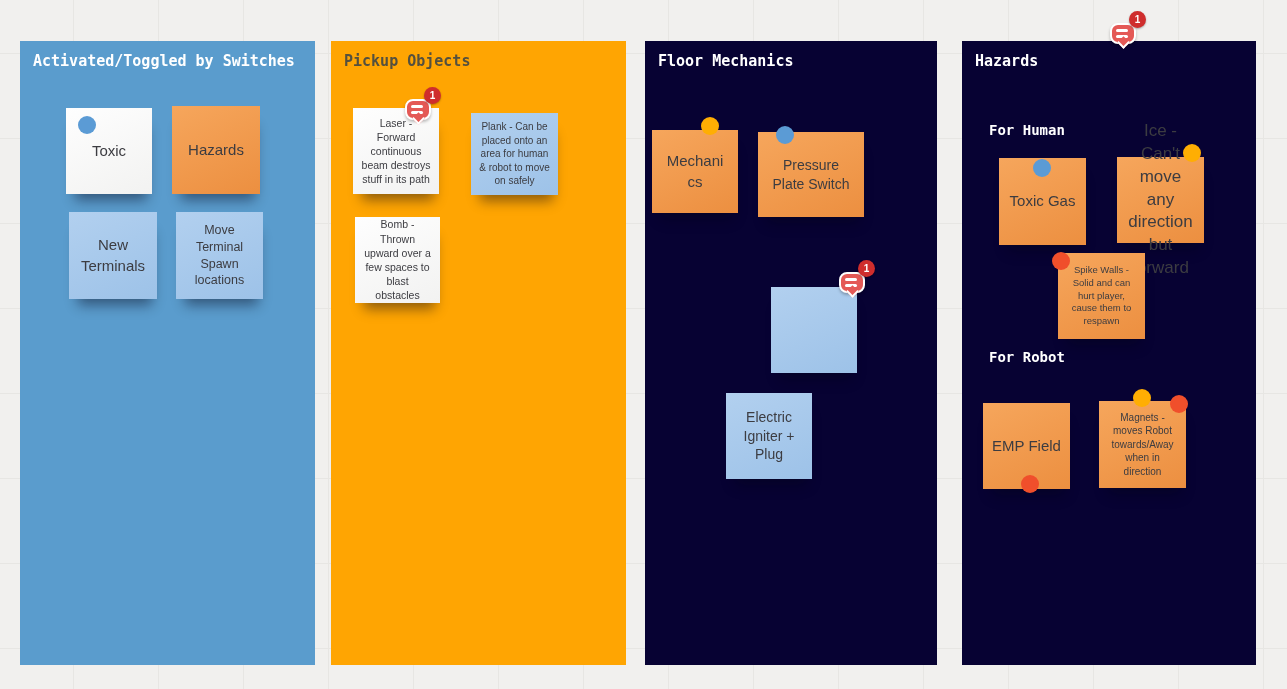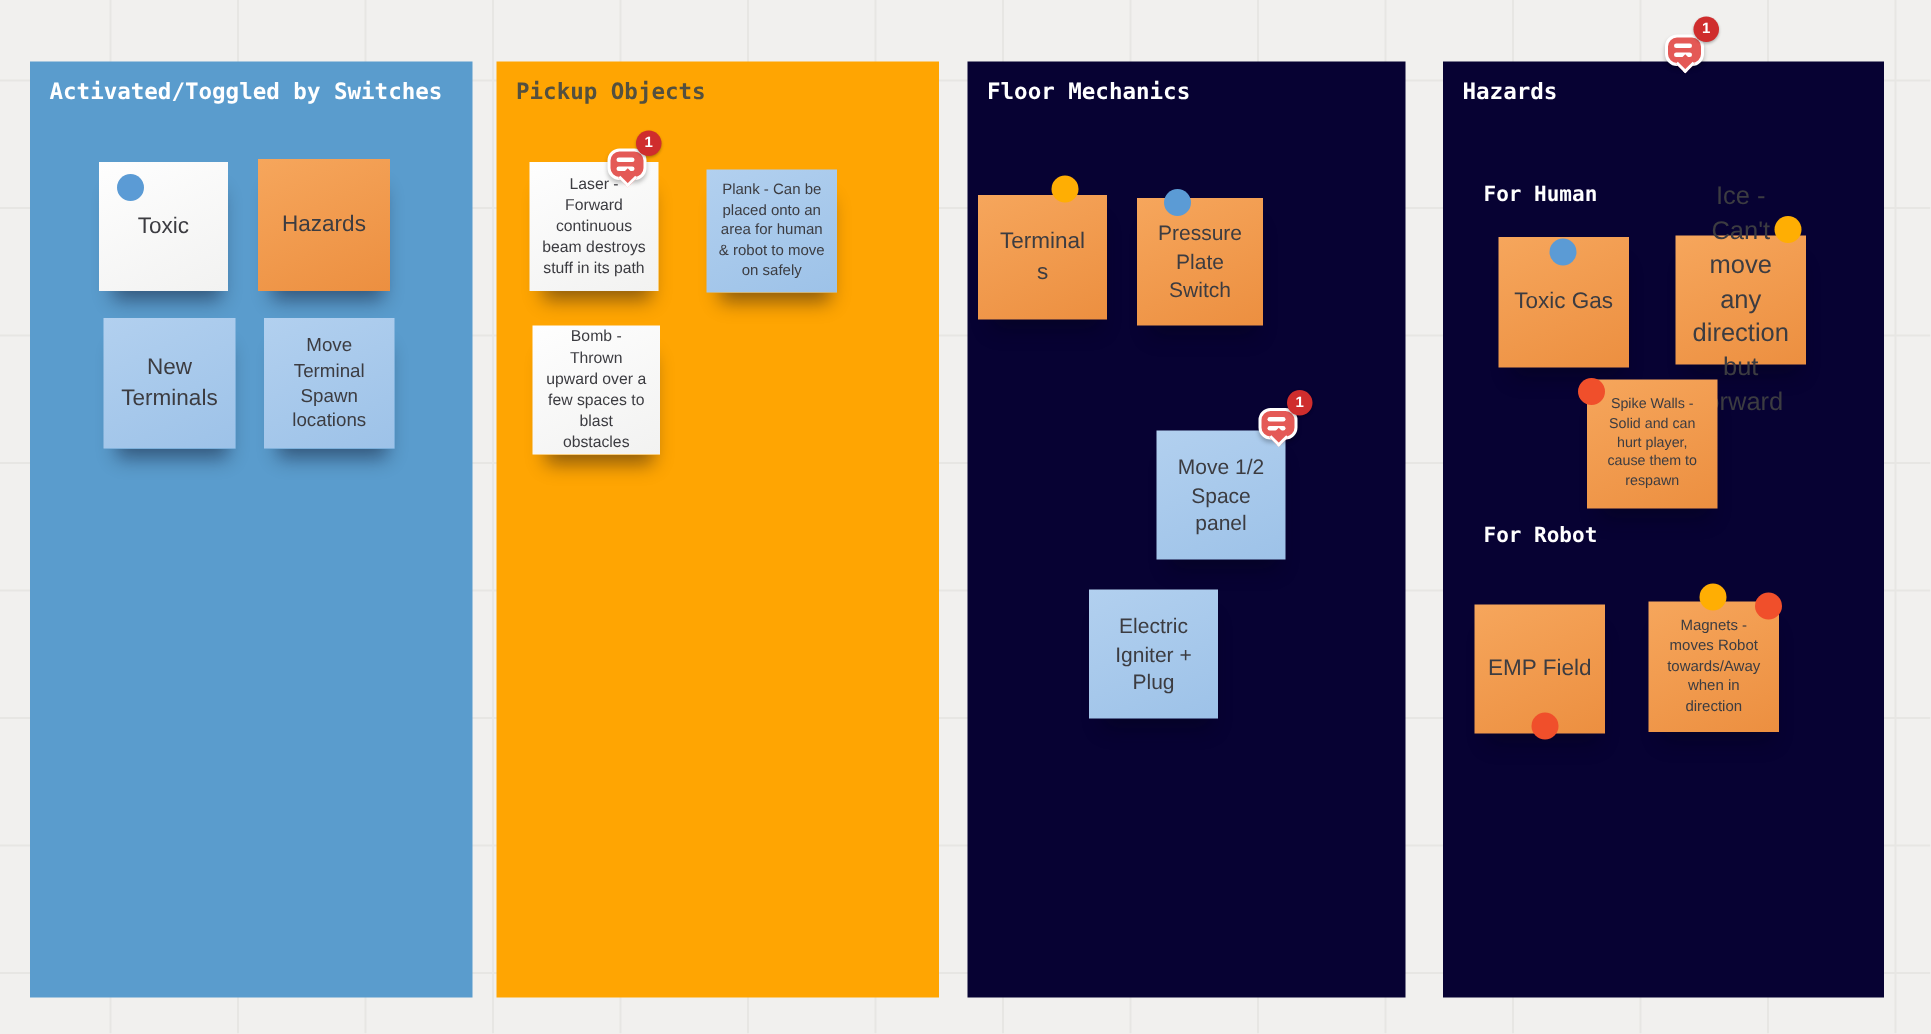--- a/index.html
+++ b/index.html
@@ -114,35 +114,34 @@
     <div class="note note-white fs105" style="left:24px;top:176px;width:85px;height:86px;">
       <span class="note-text">Bomb - Thrown upward over a few spaces to blast obstacles</span>
     </div>
   </section>
 
   <section class="panel panel-navy" style="left:645px;top:41px;width:292px;height:624px;">
     <h2 class="panel-title title-light">Floor Mechanics</h2>
 
     <div class="note note-orange fs15 pad-lg" style="left:7px;top:89px;width:86px;height:83px;">
       <span class="dot dot-yellow" style="left:49px;top:-13px;"></span>
-      <span class="note-text">Terminals</span>
+      <span class="note-text">Mechanics</span>
     </div>
 
-    <div class="note note-orange fs14" style="left:113px;top:91px;width:84px;height:85px;">
+    <div class="note note-orange fs14" style="left:113px;top:91px;width:106px;height:85px;">
       <span class="dot dot-blue" style="left:18px;top:-6px;"></span>
       <span class="note-text">Pressure Plate Switch</span>
     </div>
 
     <div class="note note-blue fs14" style="left:126px;top:246px;width:86px;height:86px;">
       <div class="comment-badge" style="left:68px;top:-27px;">
         <span class="bubble"></span>
         <span class="tail"></span>
         <span class="count">1</span>
       </div>
-      <span class="note-text">Move 1/2 Space panel</span>
     </div>
 
     <div class="note note-blue fs14" style="left:81px;top:352px;width:86px;height:86px;">
       <span class="note-text">Electric Igniter + Plug</span>
     </div>
   </section>
 
   <section class="panel panel-navy" style="left:962px;top:41px;width:294px;height:624px;">
     <div class="comment-badge" style="left:148px;top:-30px;">
       <span class="bubble"></span>

